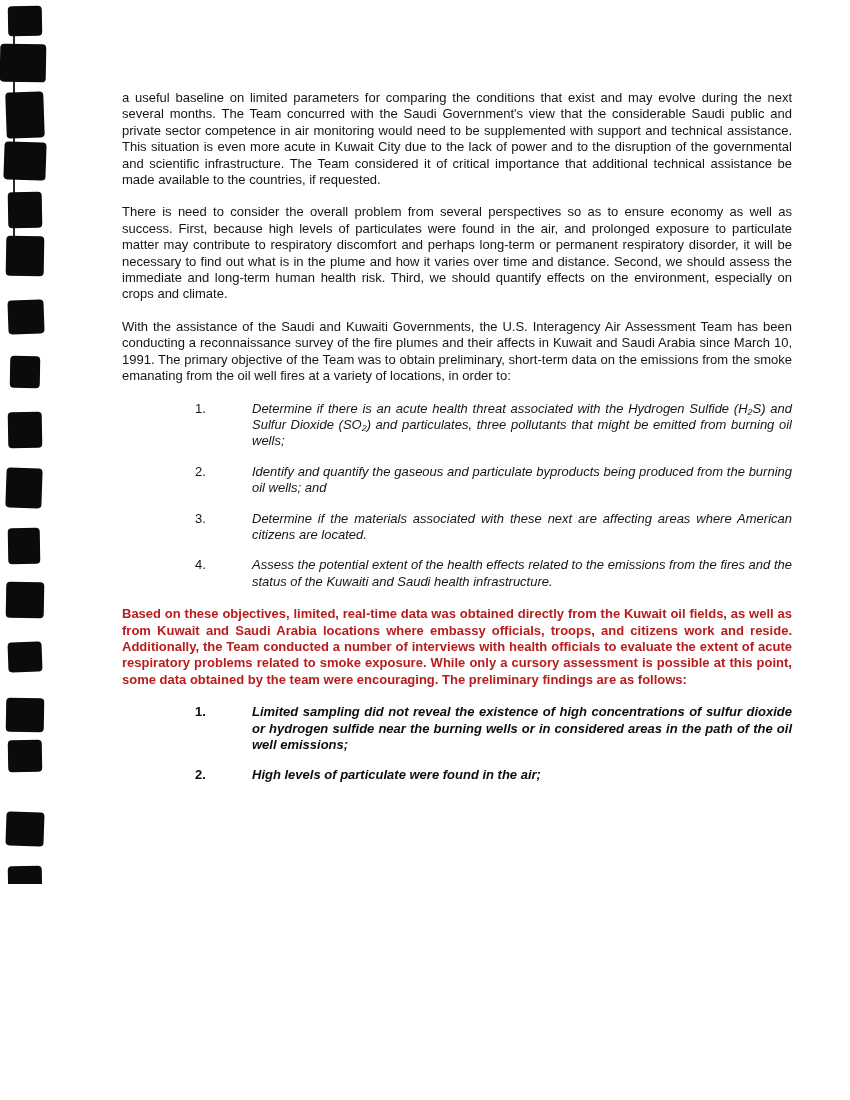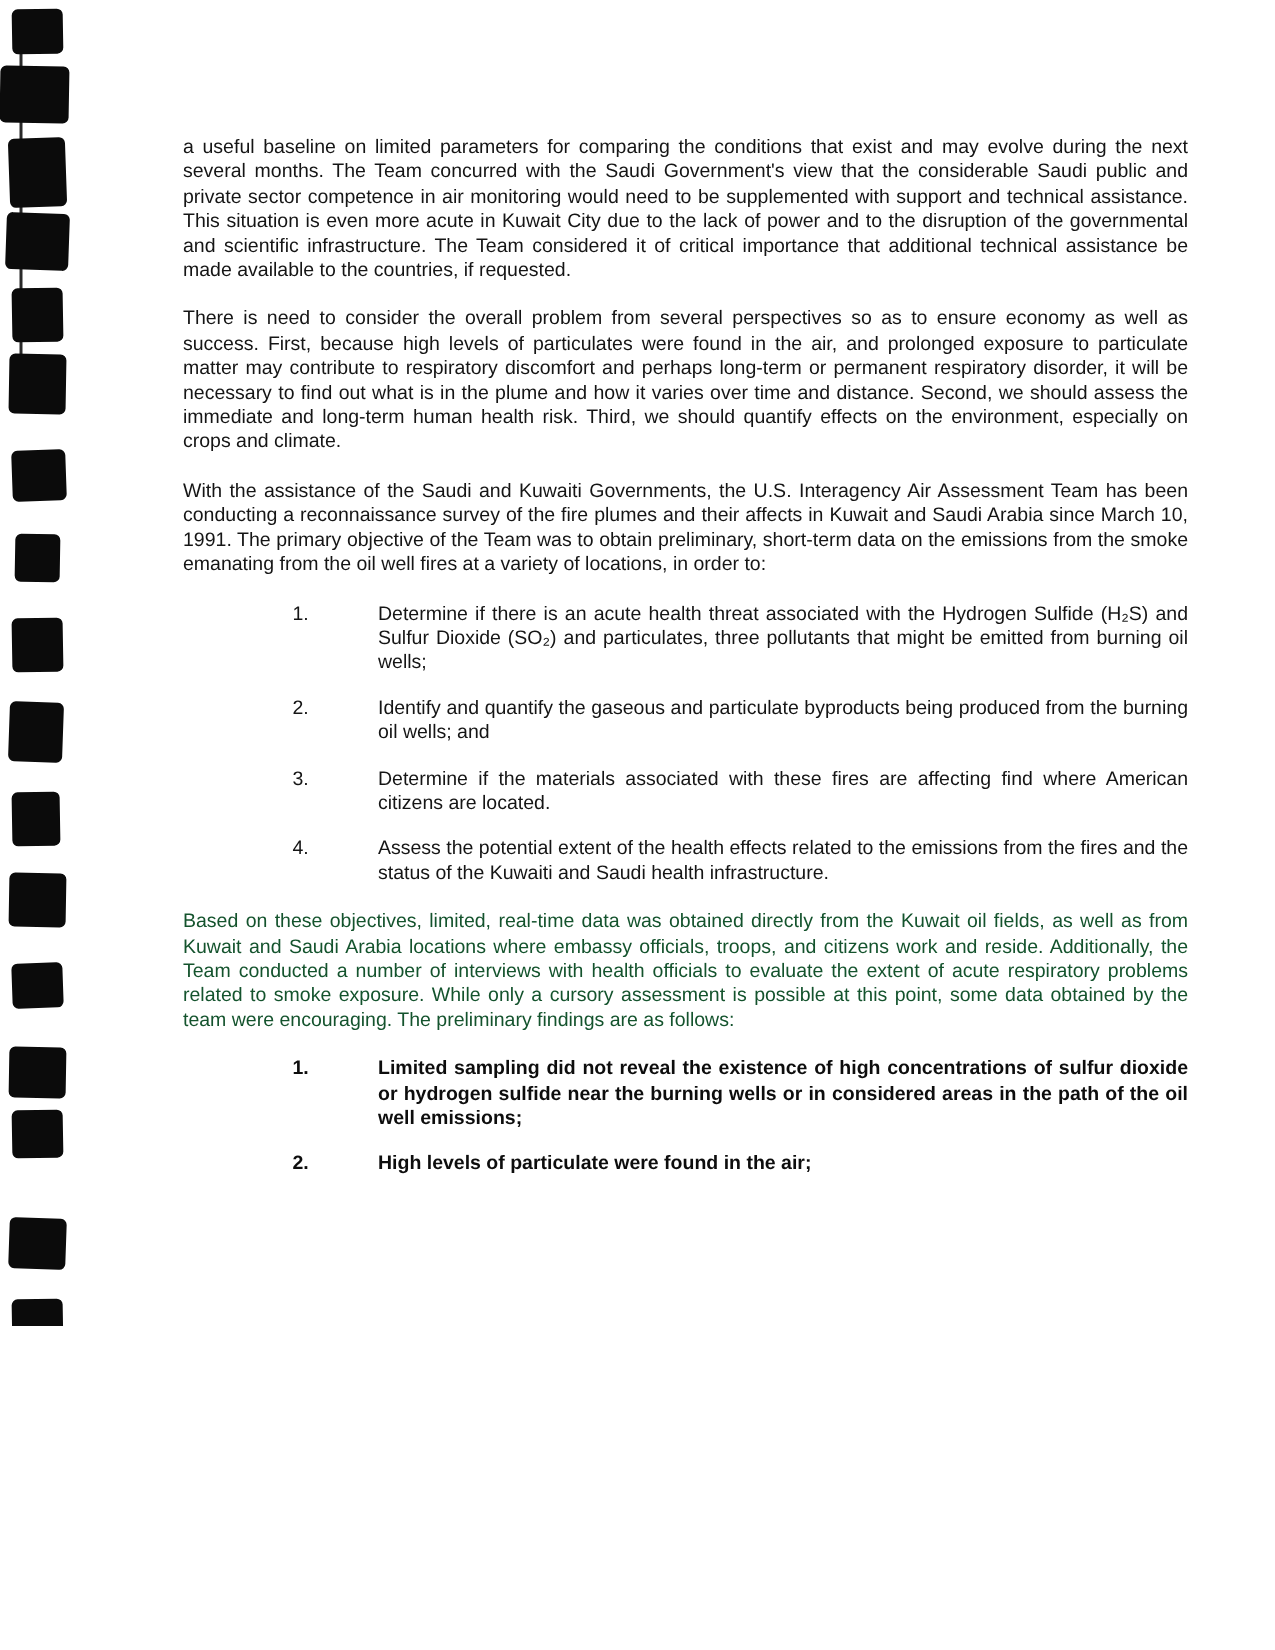--- a/index.html
+++ b/index.html
@@ -36,22 +36,22 @@
     right: 58px;
     top: 90px;
   }
   .para {
     margin: 0 0 16px 0;
     font-size: 13px;
     line-height: 16.4px;
     text-align: justify;
   }
   .para.heavy {
-    font-weight: normal;
-    color: #14532d;
+    font-weight: bold;
+    color: #b91c1c;
   }
   .heading {
     margin: 30px 0 26px 0;
     font-size: 13px;
     font-weight: bold;
     letter-spacing: 0.2px;
   }
   .heading .hnum {
     display: inline-block;
     width: 73px;
@@ -65,20 +65,21 @@
     font-size: 13px;
     line-height: 16.4px;
   }
   .li .linum {
     width: 57px;
     flex-shrink: 0;
   }
   .li .litext {
     flex: 1;
     text-align: justify;
+    font-style: italic;
   }
   .list.heavy .li {
     font-weight: bold;
     color: #0d0d0d;
   }
   .footer-rule {
     position: absolute;
     left: 122px;
     right: 58px;
     top: 1022px;
@@ -137,21 +138,21 @@
       <div class="li">
         <span class="linum">1.</span>
         <span class="litext">Determine if there is an acute health threat associated with the Hydrogen Sulfide (H₂S) and Sulfur Dioxide (SO₂) and particulates, three pollutants that might be emitted from burning oil wells;</span>
       </div>
       <div class="li">
         <span class="linum">2.</span>
         <span class="litext">Identify and quantify the gaseous and particulate byproducts being produced from the burning oil wells; and</span>
       </div>
       <div class="li">
         <span class="linum">3.</span>
-        <span class="litext">Determine if the materials associated with these fires are affecting find where American citizens are located.</span>
+        <span class="litext">Determine if the materials associated with these next are affecting areas where American citizens are located.</span>
       </div>
       <div class="li">
         <span class="linum">4.</span>
         <span class="litext">Assess the potential extent of the health effects related to the emissions from the fires and the status of the Kuwaiti and Saudi health infrastructure.</span>
       </div>
     </div>
 
     <p class="para heavy">Based on these objectives, limited, real-time data was obtained directly from the Kuwait oil fields, as well as from Kuwait and Saudi Arabia locations where embassy officials, troops, and citizens work and reside. Additionally, the Team conducted a number of interviews with health officials to evaluate the extent of acute respiratory problems related to smoke exposure. While only a cursory assessment is possible at this point, some data obtained by the team were encouraging. The preliminary findings are as follows:</p>
 
     <div class="list heavy">

